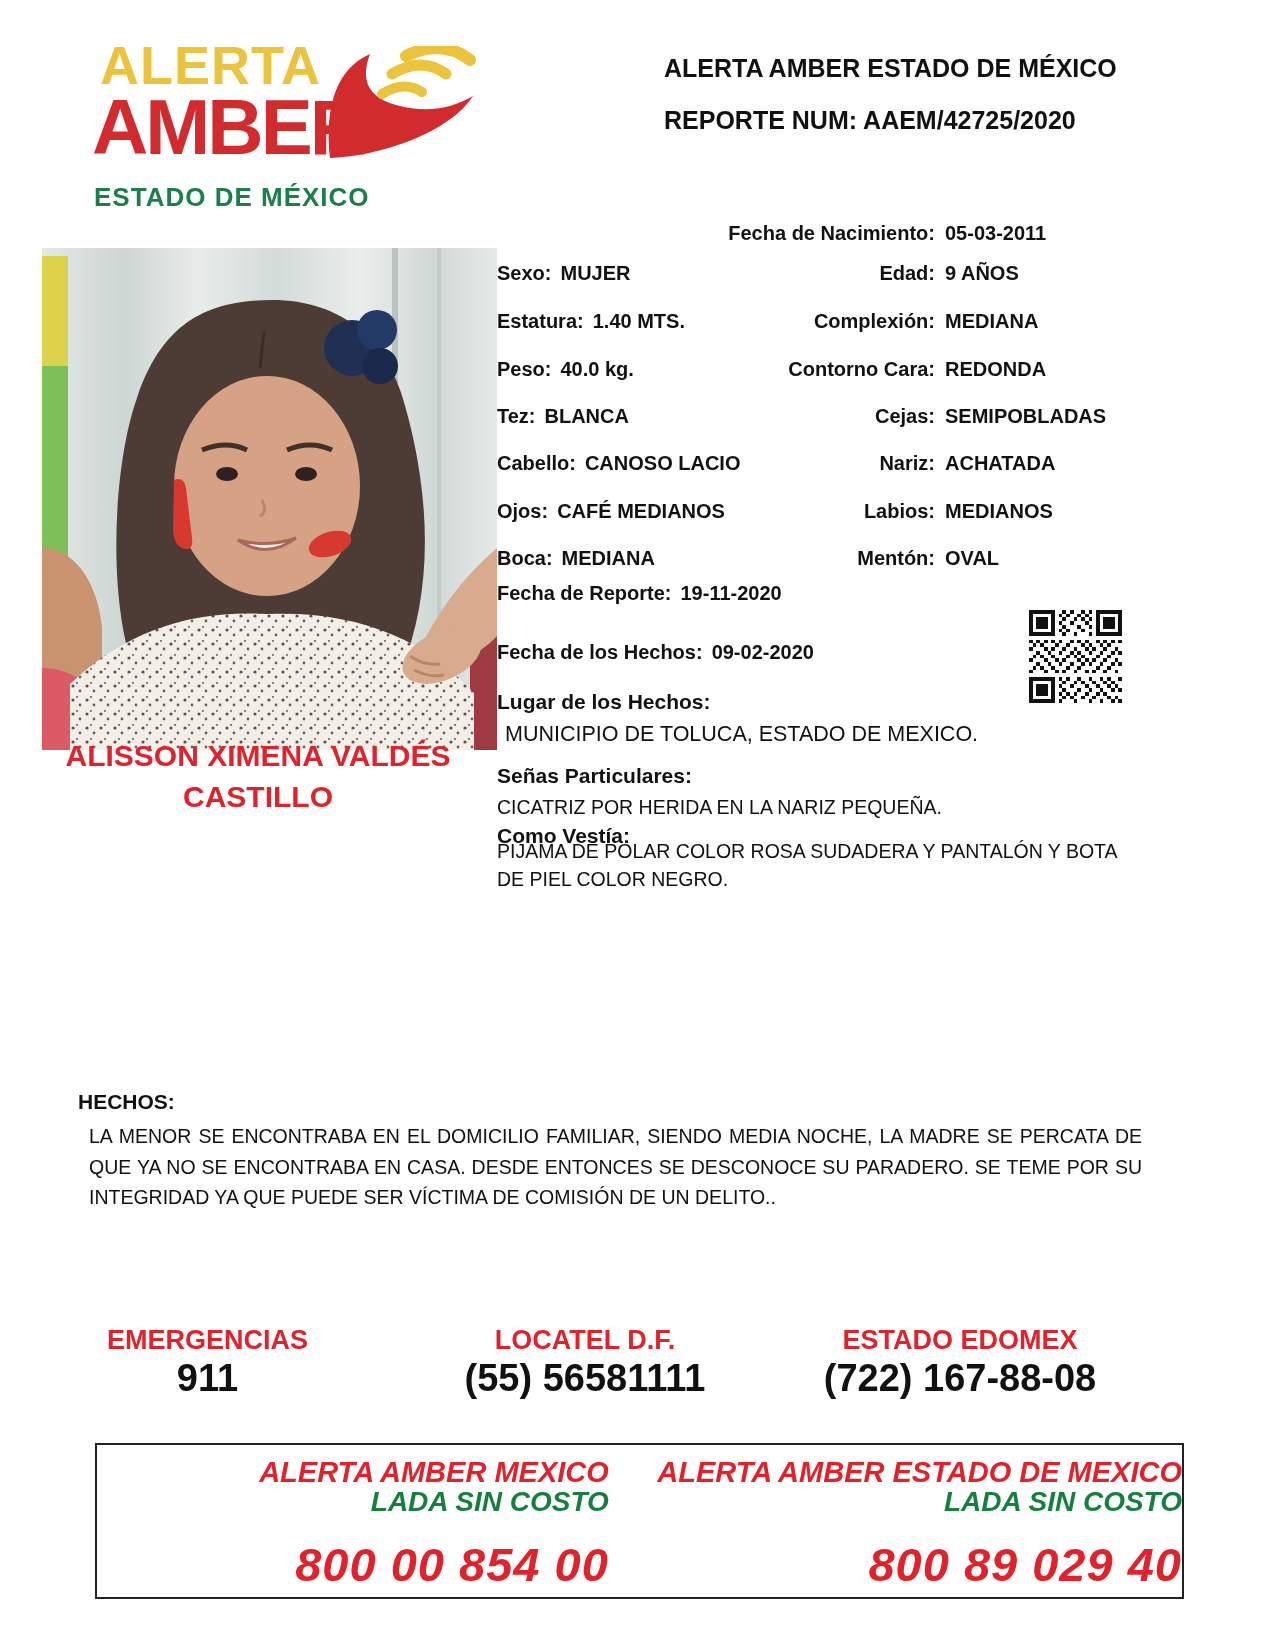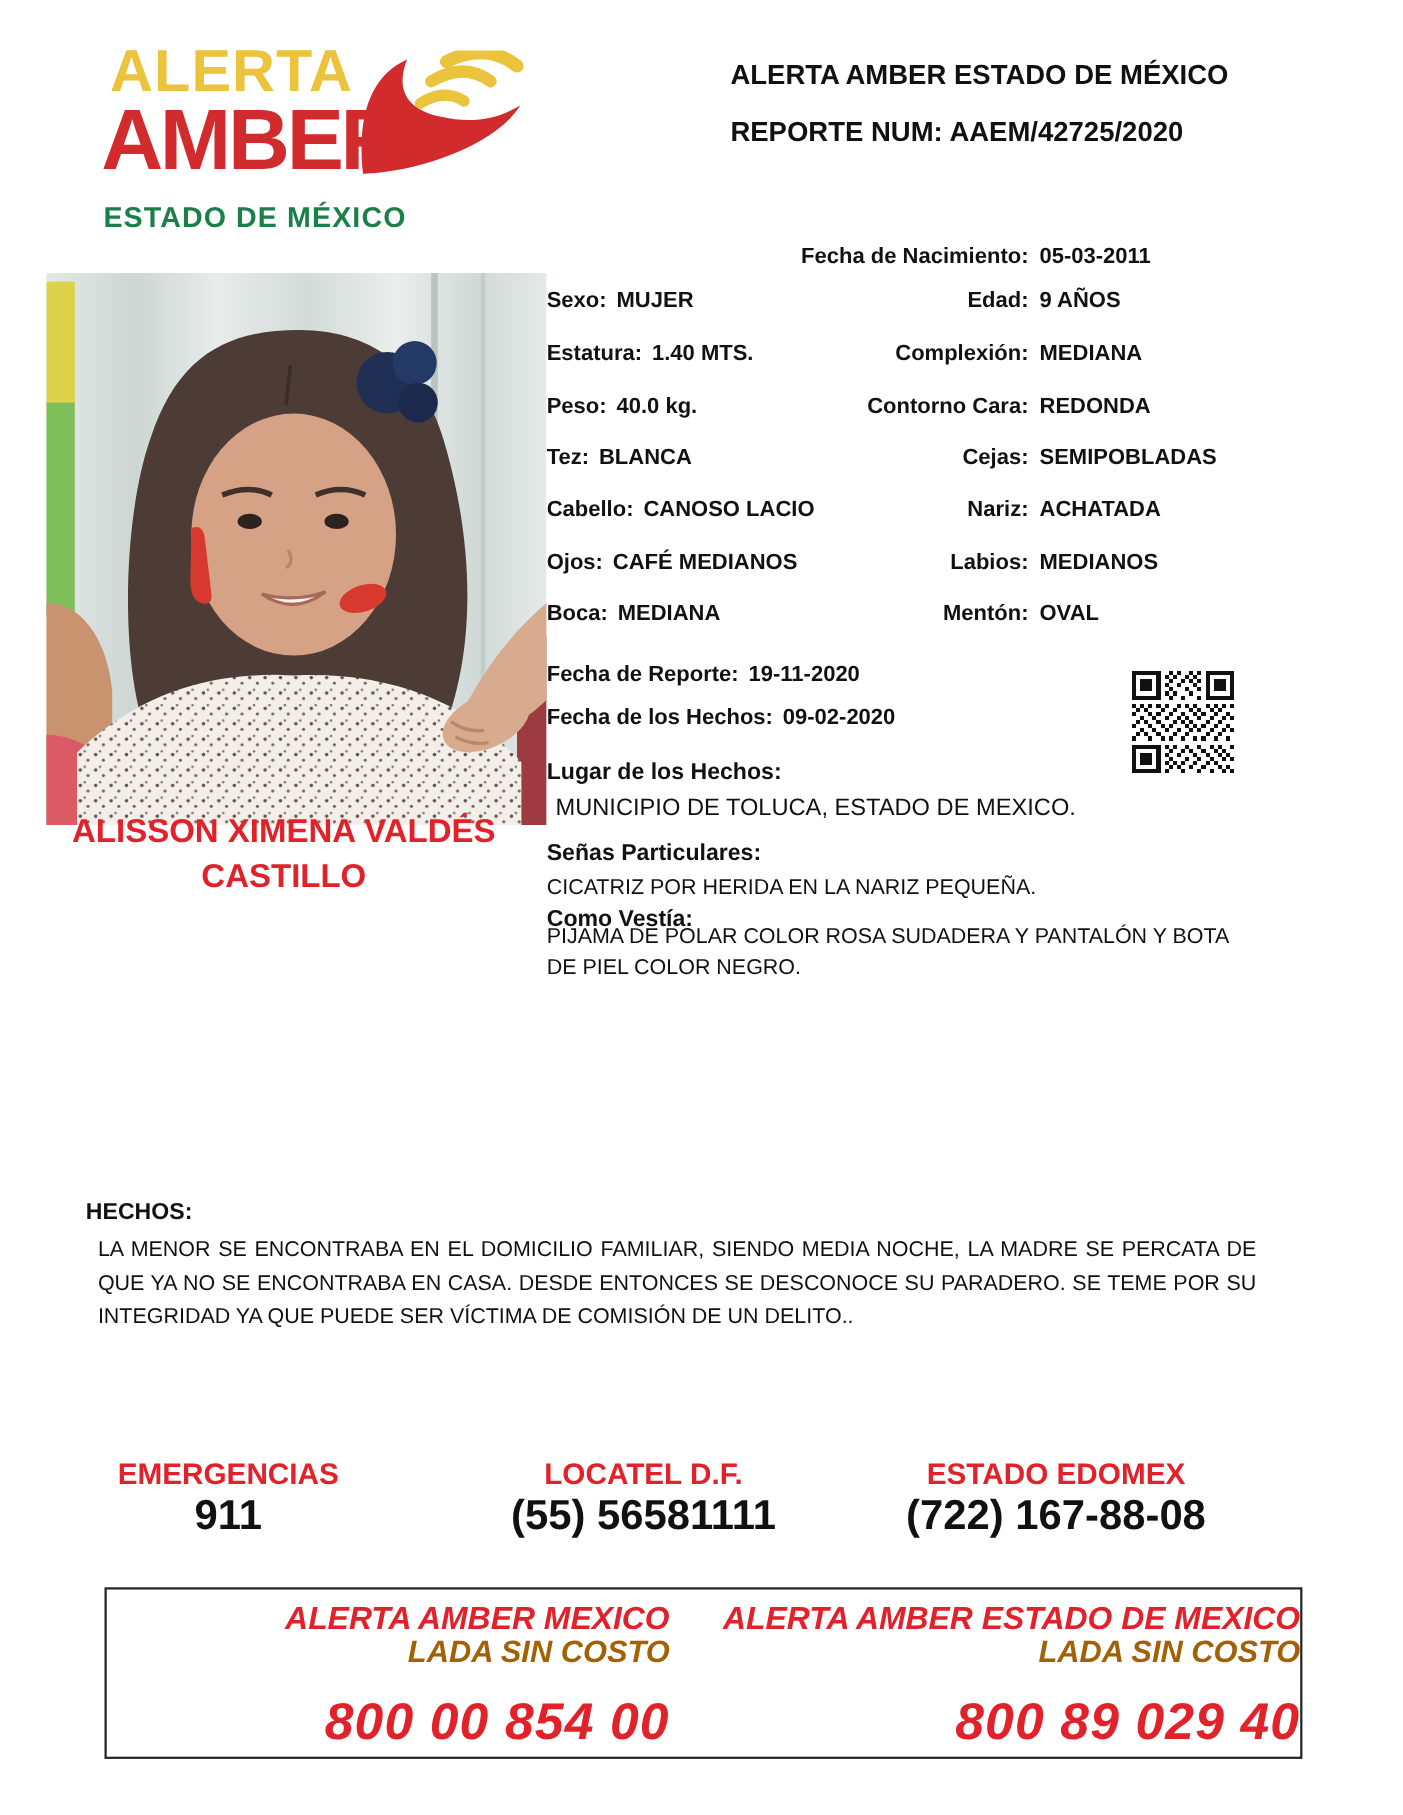--- a/index.html
+++ b/index.html
@@ -45,21 +45,21 @@
   .emg-col.c1{left:420px;width:330px;}
   .emg-col.c2{left:770px;width:380px;}
   .emg-label{font-size:27px;font-weight:800;color:#E2222A;line-height:1.1;}
   .emg-num{font-size:38px;font-weight:800;color:#111;line-height:1.2;}
   
   .box{position:absolute;left:95px;top:1443px;width:1085px;height:152px;
        border:2px solid #222;display:flex;}
   .box-col{flex:1;text-align:right;padding-top:12px;font-style:italic;}
   .box-col.right{flex:1.12;}
   .box-title{font-size:29px;font-weight:800;color:#E2222A;line-height:1.05;}
-  .box-sub{font-size:28px;font-weight:800;color:#a16207;line-height:1.1;}
+  .box-sub{font-size:28px;font-weight:800;color:#15803d;line-height:1.1;}
   .box-num{font-size:47px;font-weight:800;color:#E2222A;line-height:1.15;margin-top:20px;letter-spacing:1px;}
 </style>
 </head>
 <body>
 
 <div class="page">
 
   <div class="logo">
     <div class="logo-alerta">ALERTA</div>
     <div class="logo-amber">AMBER</div>
@@ -173,21 +173,21 @@
       <span>Boca:</span><span class="gap">MEDIANA</span>
       <span class="drl">Mentón:</span>
       <span class="drv">OVAL</span>
     </div>
     <div class="drow" style="top:290px">
       <span>Ojos:</span><span class="gap">CAFÉ MEDIANOS</span>
       <span class="drl">Labios:</span>
       <span class="drv">MEDIANOS</span>
     </div>
 
-    <div class="drow" style="top:392px">
+    <div class="drow" style="top:372px">
       <span>Fecha de Reporte:</span><span class="gap">19-11-2020</span>
     </div>
     <div class="drow" style="top:431px">
       <span>Fecha de los Hechos:</span><span class="gap">09-02-2020</span>
     </div>
 
     <div class="sechead" style="top:480px">Lugar de los Hechos:</div>
     <div class="secval place-val" style="top:512px">MUNICIPIO DE TOLUCA, ESTADO DE MEXICO.</div>
 
     <div class="sechead" style="top:554px">Señas Particulares:</div>

